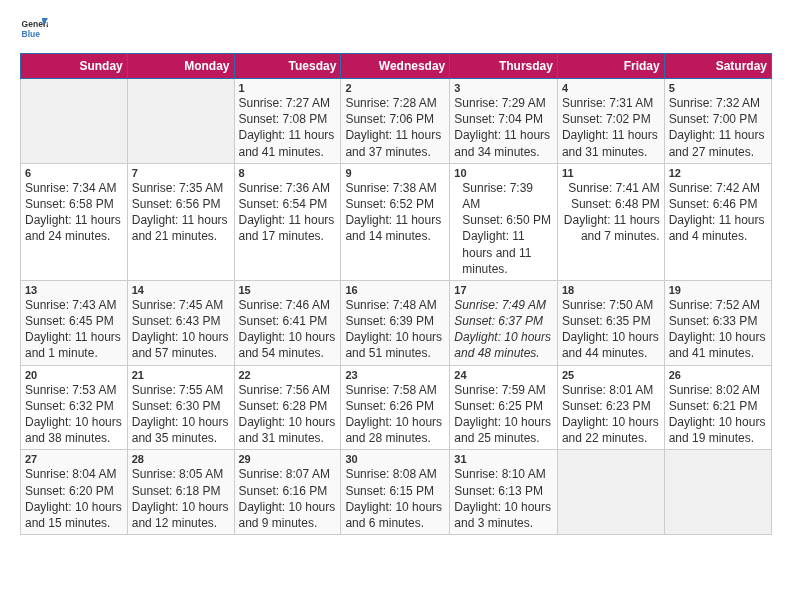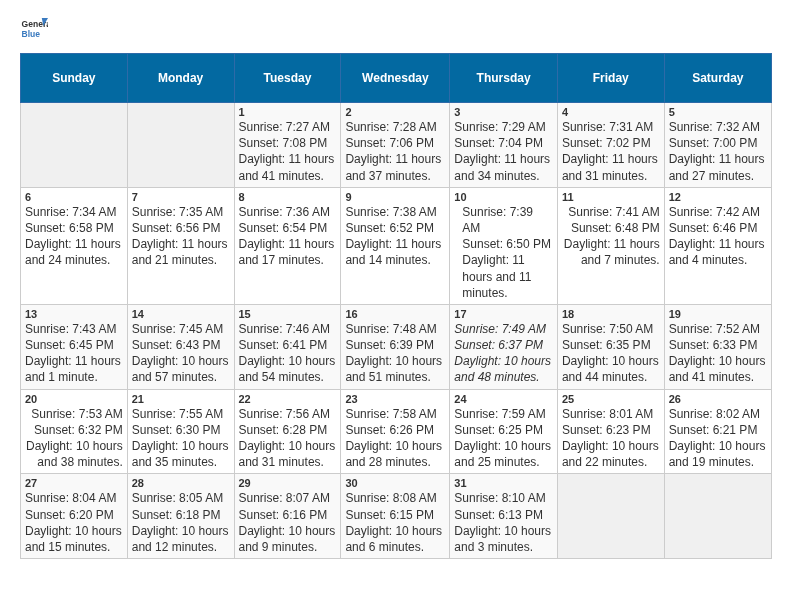--- a/index.html
+++ b/index.html
@@ -43,24 +43,24 @@
       font-size: 16px;
       color: #555;
       margin-top: 2px;
     }
     table {
       width: 100%;
       border-collapse: collapse;
       font-size: 11px;
     }
     thead tr th {
-      background-color: #0369a1;
+      background-color: #be185d;
       color: #fff;
-      padding: 17px 4px;
-      text-align: center;
+      padding: 5px 4px;
+      text-align: right;
       font-size: 12px;
       font-weight: bold;
       border: 1px solid #2d6aa8;
     }
     tbody tr td {
       border: 1px solid #ccc;
       vertical-align: top;
       padding: 3px 4px;
       width: 113px;
       min-height: 70px;
@@ -235,21 +235,21 @@
           <td>
             <span class="day-num">19</span>
             <div class="day-detail" style="white-space: pre-line;">Sunrise: 7:52 AM
 Sunset: 6:33 PM
 Daylight: 10 hours and 41 minutes.</div>
           </td>
         </tr>
         <tr>
           <td>
             <span class="day-num">20</span>
-            <div class="day-detail" style="white-space: pre-line; text-align: right;">Sunrise: 7:53 AM
+            <div class="day-detail" style="white-space: pre-line;">Sunrise: 7:53 AM
 Sunset: 6:32 PM
 Daylight: 10 hours and 38 minutes.</div>
           </td>
           <td>
             <span class="day-num">21</span>
             <div class="day-detail" style="white-space: pre-line;">Sunrise: 7:55 AM
 Sunset: 6:30 PM
 Daylight: 10 hours and 35 minutes.</div>
           </td>
           <td>

